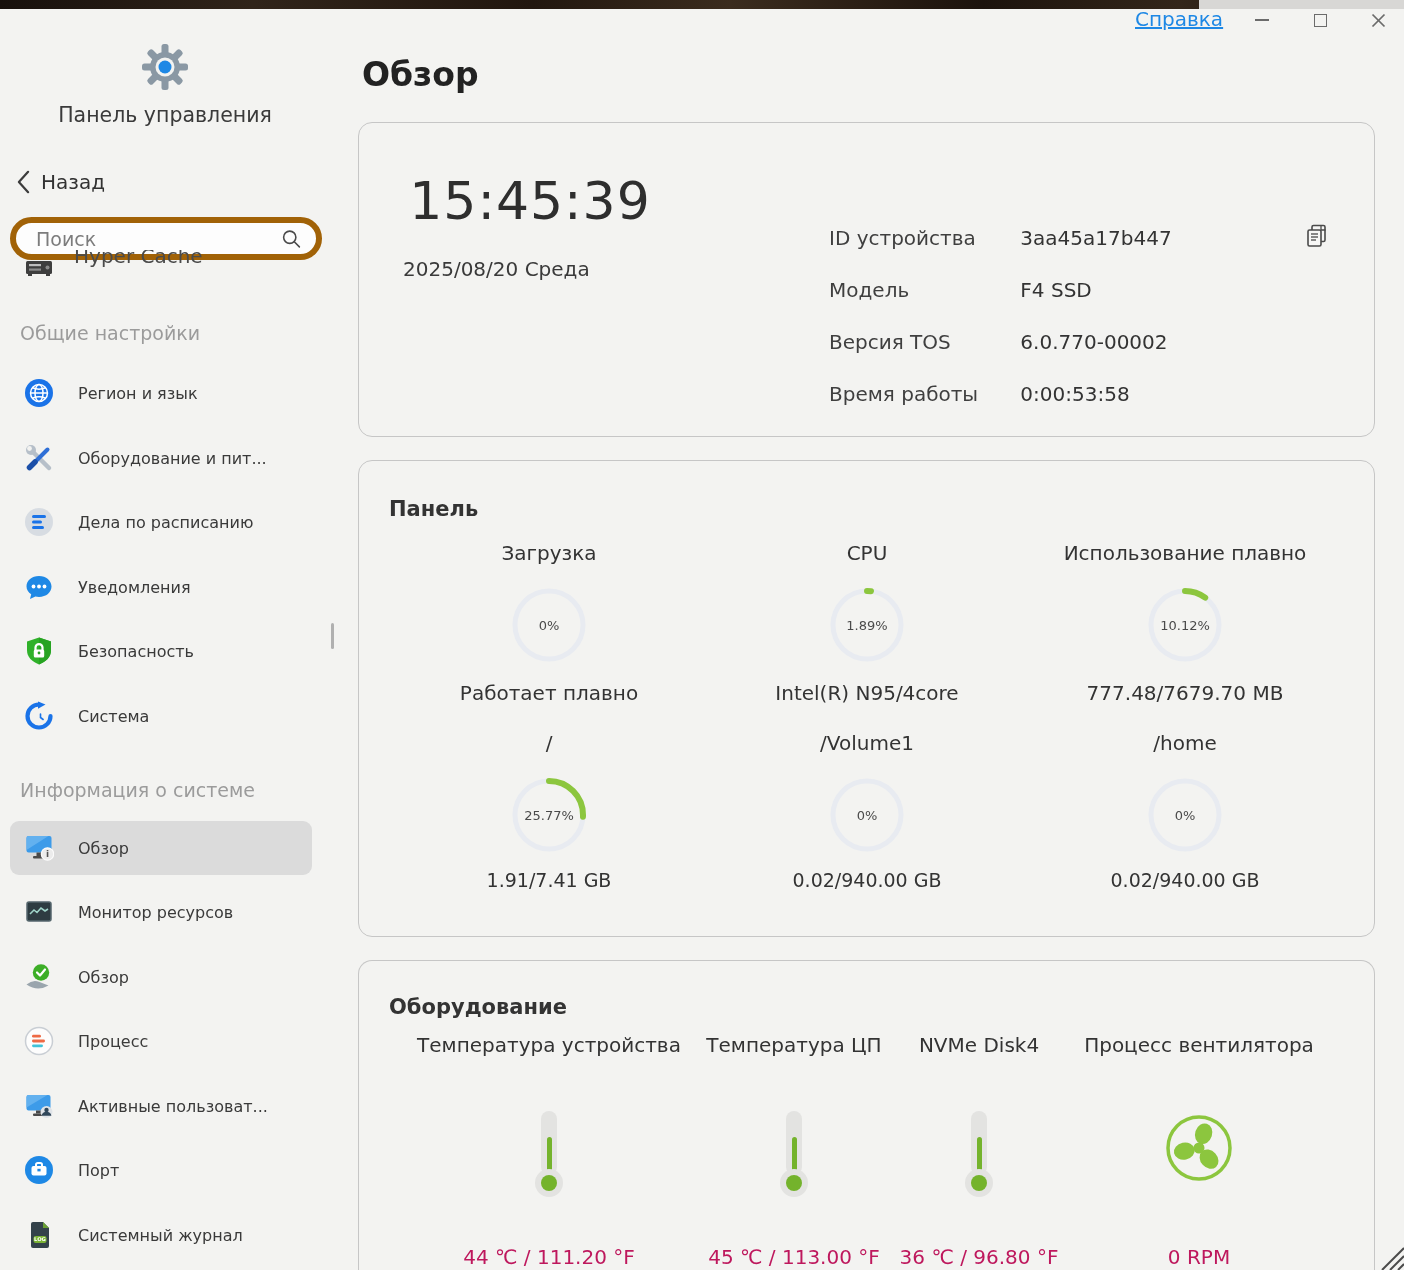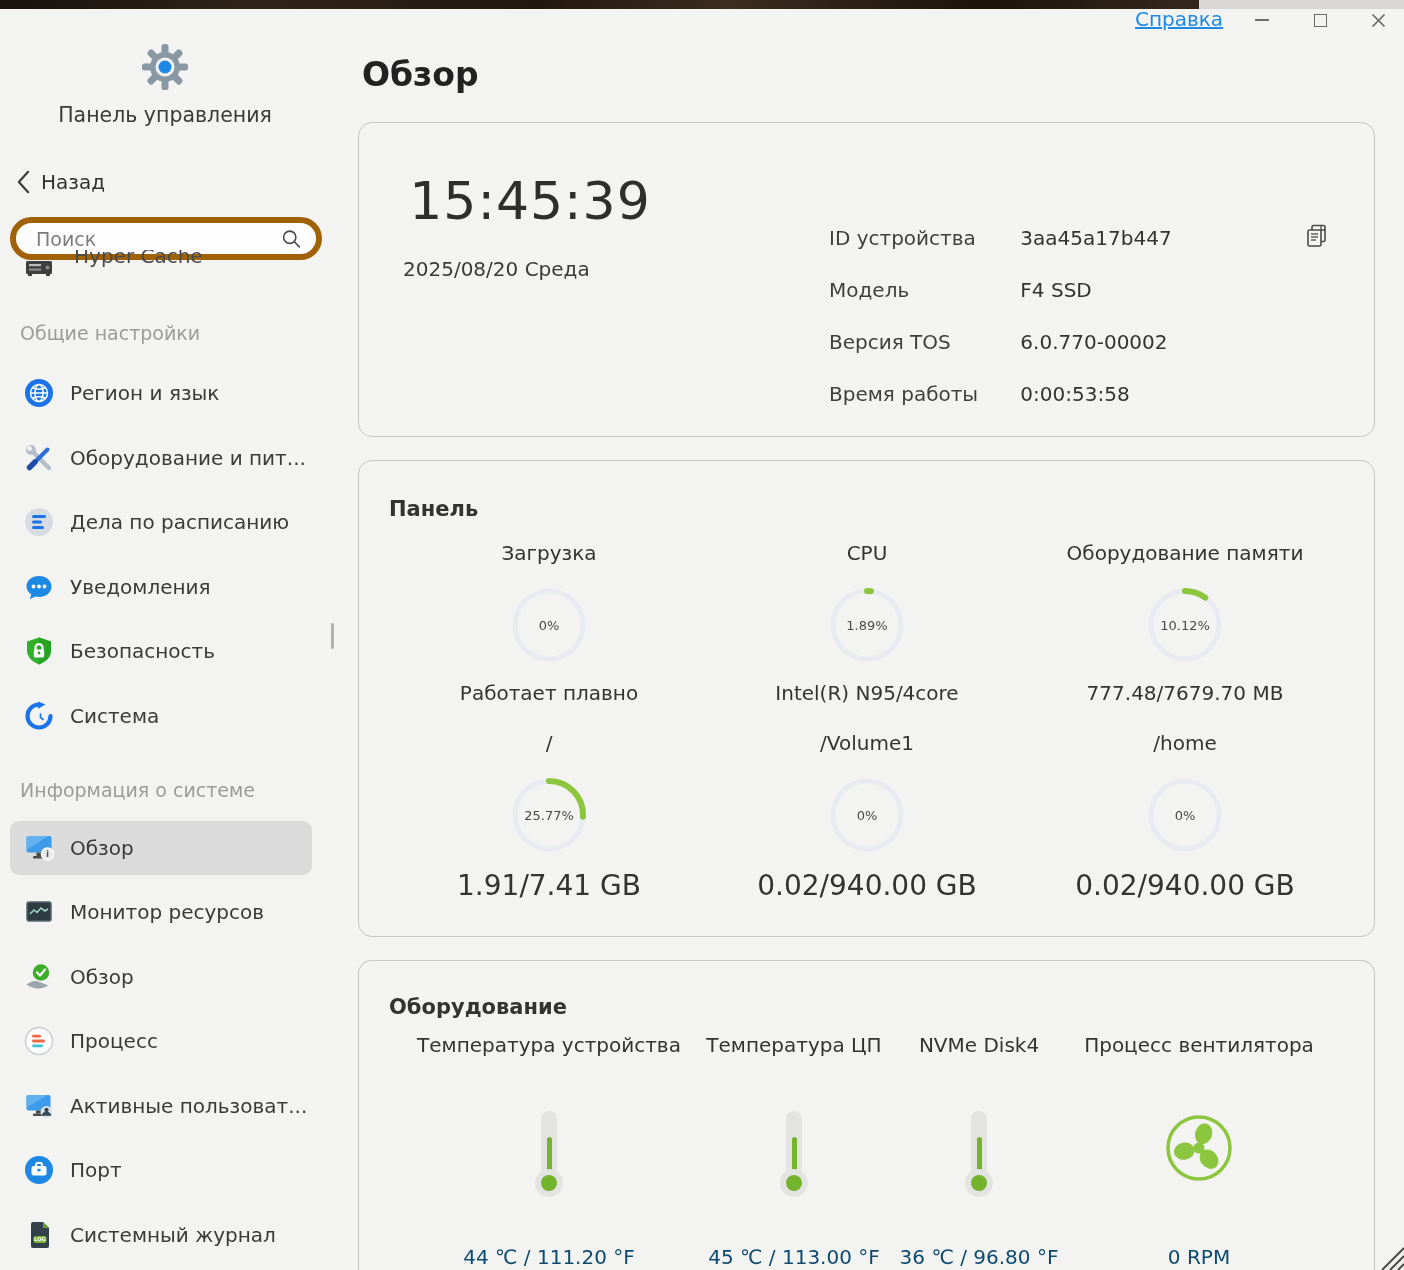--- a/index.html
+++ b/index.html
@@ -27,21 +27,21 @@
   .search-box{position:absolute;left:10px;top:217px;width:312px;height:43px;border:6px solid #a16207;border-radius:22px;background:#fdfdfd;display:flex;align-items:center;box-sizing:border-box;padding:0 14px 0 18px;}
   .search-box input{flex:1;border:none;outline:none;background:transparent;font-size:19px;color:#555;font-family:inherit;}
   .search-box input::placeholder{color:#7c7c7c;}
   .clipped-row{position:absolute;left:10px;top:250px;width:302px;height:32px;overflow:hidden;}
   .clipped-row .icn{position:absolute;left:14px;top:4px;}
   .clipped-lbl{position:absolute;left:64px;top:-6px;font-size:20px;color:#4a4a4a;}
   .sec-header{position:absolute;left:20px;font-size:19px;color:#9b9b9b;}
   .side-item{position:absolute;left:10px;width:302px;height:54px;border-radius:9px;display:flex;align-items:center;cursor:pointer;}
   .side-item.selected{background:#dbdbdb;}
   .side-item .icn{width:30px;height:30px;margin-left:14px;flex:0 0 30px;}
-  .side-item .lbl{margin-left:16px;font-size:20px;color:#3a3a3a;white-space:nowrap;}
+  .side-item .lbl{margin-left:24px;font-size:16px;color:#3a3a3a;white-space:nowrap;}
   .icn svg{display:block;}
   .scroll-thumb{position:absolute;left:331px;top:623px;width:3px;height:26px;background:#b0b0b0;border-radius:2px;}
   
   .page-title{position:absolute;left:362px;top:55px;font-size:33px;font-weight:bold;color:#222;}
   .card{position:absolute;left:358px;width:1017px;border:1px solid #c6c6c6;border-radius:14px;box-sizing:border-box;background:transparent;}
   .card-title{position:absolute;left:30px;font-size:21px;font-weight:bold;color:#333;}
   
   #info-card{top:122px;height:315px;}
   .big-time{position:absolute;left:36px;top:48px;width:270px;text-align:center;font-size:52px;color:#2e2e2e;letter-spacing:1px;}
   .date-line{position:absolute;left:44px;top:134px;font-size:20px;color:#3a3a3a;}
@@ -53,26 +53,26 @@
   #res-card{top:460px;height:477px;}
   .res-col{position:absolute;top:0;width:300px;height:100%;text-align:center;}
   .res-title{position:absolute;top:80px;width:100%;font-size:20px;color:#333;}
   .ring-wrap{position:absolute;left:110px;width:80px;height:80px;}
   .ring-wrap.r1{top:124px;} .ring-wrap.r2{top:314px;}
   .ring-track{fill:none;stroke:#e8ebf1;stroke-width:5;}
   .arc{fill:none;stroke:#8cc63e;stroke-width:6;stroke-linecap:round;transform:rotate(-90deg);transform-origin:40px 40px;}
   .pct{position:absolute;left:0;top:33px;width:100%;text-align:center;font-size:13px;color:#4a4a4a;}
   .res-caption{position:absolute;top:220px;width:100%;font-size:20px;color:#333;}
   .res-name{position:absolute;top:270px;width:100%;font-size:20px;color:#333;}
-  .res-value{position:absolute;top:408px;width:100%;font-size:28px;color:#333;}
+  .res-value{position:absolute;top:408px;width:100%;font-size:19px;color:#333;}
   
   #hw-card{top:960px;height:350px;border-bottom:none;border-bottom-left-radius:0;border-bottom-right-radius:0;}
   .hw-col{position:absolute;top:0;height:100%;text-align:center;}
   .hw-label{position:absolute;top:72px;width:100%;font-size:20px;color:#333;white-space:nowrap;}
-  .hw-value{position:absolute;top:284px;width:100%;font-size:20px;color:#0c4a6e;white-space:nowrap;}
+  .hw-value{position:absolute;top:284px;width:100%;font-size:20px;color:#be185d;white-space:nowrap;}
   .thermo{position:absolute;top:150px;left:50%;transform:translateX(-50%);width:28px;height:88px;}
   .t-tube{position:absolute;left:6px;top:0;width:16px;height:64px;border-radius:8px;background:#e3e3e1;}
   .t-stem{position:absolute;left:11.5px;top:26px;width:5px;height:42px;border-radius:3px;background:#74b32c;}
   .t-bulb{position:absolute;left:0;top:58px;width:28px;height:28px;border-radius:50%;background:#e3e3e1;}
   .t-bulb-in{position:absolute;left:6px;top:6px;width:16px;height:16px;border-radius:50%;background:#74b32c;}
   .fan-wrap{position:absolute;top:152px;left:50%;transform:translateX(-50%);width:70px;height:70px;}
   .resize-grip{position:absolute;left:1374px;top:1240px;cursor:nwse-resize;}
 </style>
 </head>
 <body>
@@ -395,21 +395,21 @@
       <svg width="80" height="80" viewBox="0 0 80 80">
           <circle class="ring-track" cx="40" cy="40" r="34"></circle>
           <circle class="arc" cx="40" cy="40" r="34" style="display: none;"></circle>
         </svg>
       <span class="pct">0%</span>
     </div>
     <div class="res-value">0.02/940.00 GB</div>
   </div>
 
   <div class="res-col" style="left:676px;">
-    <div class="res-title">Оборудование памяти</div>
+    <div class="res-title">Использование плавно</div>
     <div class="ring-wrap r1">
       <svg width="80" height="80" viewBox="0 0 80 80">
           <circle class="ring-track" cx="40" cy="40" r="34"></circle>
           <circle class="arc" cx="40" cy="40" r="34" stroke-dasharray="21.619184004943524 213.62830044410595"></circle>
         </svg>
       <span class="pct">10.12%</span>
     </div>
     <div class="res-caption">777.48/7679.70 MB</div>
     <div class="res-name">/home</div>
     <div class="ring-wrap r2">

